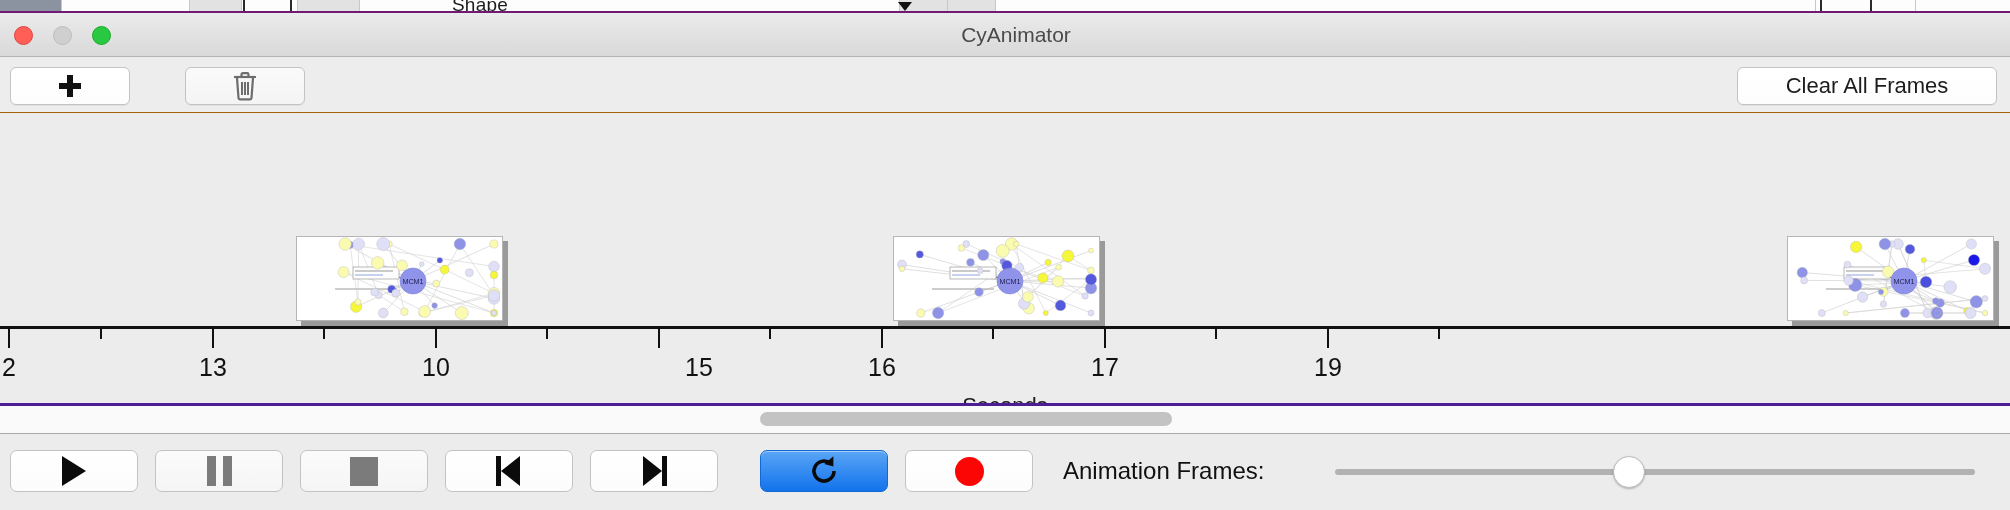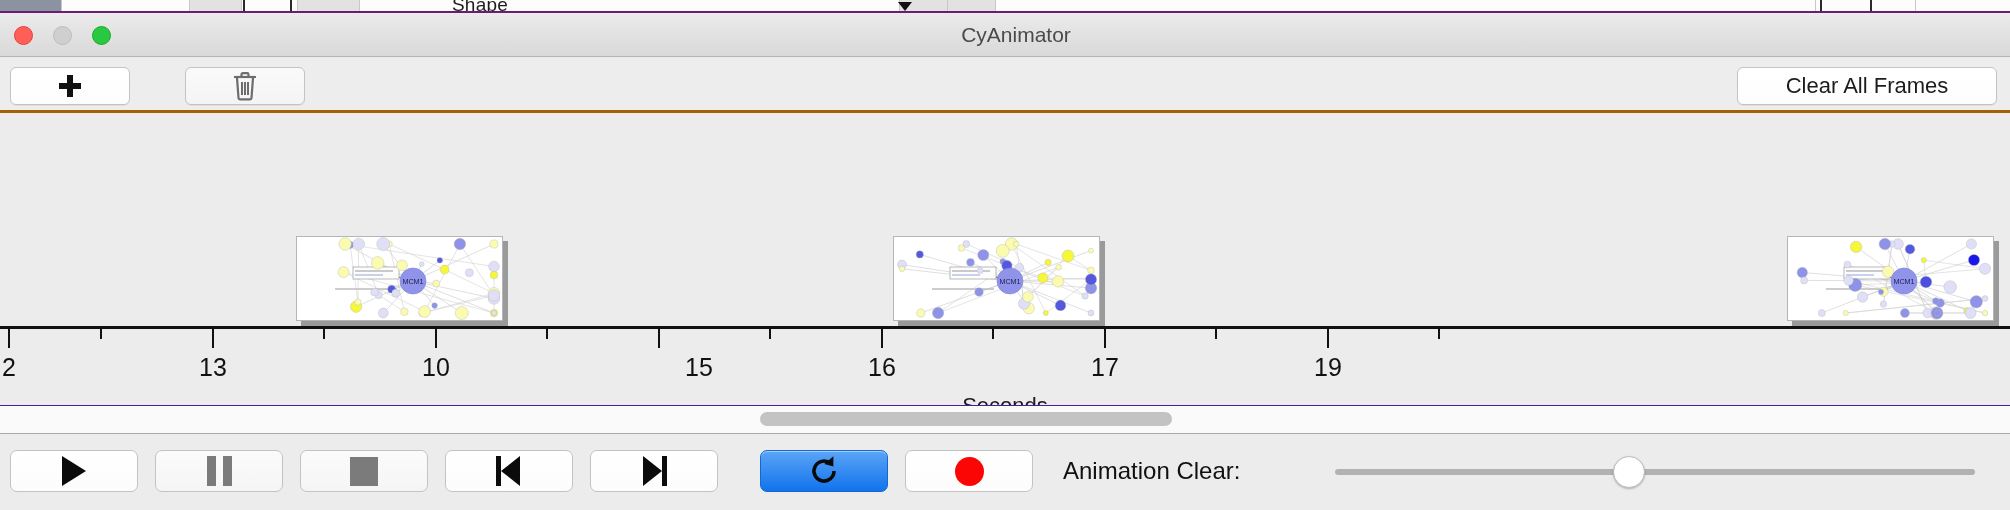--- a/index.html
+++ b/index.html
@@ -45,21 +45,21 @@
   }
   .traffic { position: absolute; top: 13px; width: 19px; height: 19px; border-radius: 50%; }
   .traffic.close   { left: 14px;  background: #ff5f57; border: 1px solid #e0443e; }
   .traffic.min     { left: 53px;  background: #cfcfcf; border: 1px solid #bdbdbd; }
   .traffic.zoom    { left: 92px;  background: #28c840; border: 1px solid #1aab29; }
 
   
   #toolbar {
     position: absolute; left: 0; top: 57px; width: 2010px; height: 56px;
     background: #ededed;
-    border-bottom: 3px solid #a16207;
+    border-bottom: 1px solid #a16207;
   }
   .tbtn {
     position: absolute; top: 10px; height: 38px;
     border: 1px solid #c3c3c3; border-radius: 6px;
     background: linear-gradient(to bottom,#ffffff 0%,#fdfdfd 100%);
     box-shadow: 0 1px 0 rgba(0,0,0,.05);
     display: flex; align-items: center; justify-content: center;
     cursor: pointer;
   }
   .tbtn.dim { background: linear-gradient(to bottom,#fafafa 0%,#f4f4f4 100%); }
@@ -71,21 +71,21 @@
   .plus-icon::before, .plus-icon::after {
     content:''; position:absolute; background:#111;
   }
   .plus-icon::before { left: 8px; top: 0;  width: 6px; height: 22px; }
   .plus-icon::after  { left: 0;  top: 8px; width: 22px; height: 6px; }
 
   
   #timeline {
     position: absolute; left: 0; top: 113px; width: 2010px; height: 293px;
     background: #ececec;
-    border-bottom: 1px solid #4c1d95;
+    border-bottom: 3px solid #4c1d95;
     overflow: hidden;
   }
 
   
   .frame {
     position: absolute; top: 211px; width: 212px; height: 88px;
     transform: translateY(-88px);
     cursor: pointer;
   }
   .frame .shadow {
@@ -556,16 +556,16 @@
     <svg width="34" height="34" viewBox="0 0 34 34">
       <path d="M27 17 a10 10 0 1 1 -3.2 -7.3" stroke="#0b0b0b" stroke-width="3.6" fill="none" stroke-linecap="butt"></path>
       <polygon points="26.4,2.2 26.4,12.6 17.2,9.9" fill="#0b0b0b"></polygon>
     </svg>
   </div>
 
   <div class="pbtn" id="pb-record">
     <span class="rec-dot"></span>
   </div>
 
-  <div id="speed-label">Animation Clear:</div>
+  <div id="speed-label">Animation Frames:</div>
   <div id="speed-slider"></div>
   <div id="speed-thumb" style="left: 1613px;"></div>
 </div>
 
 </body></html>

